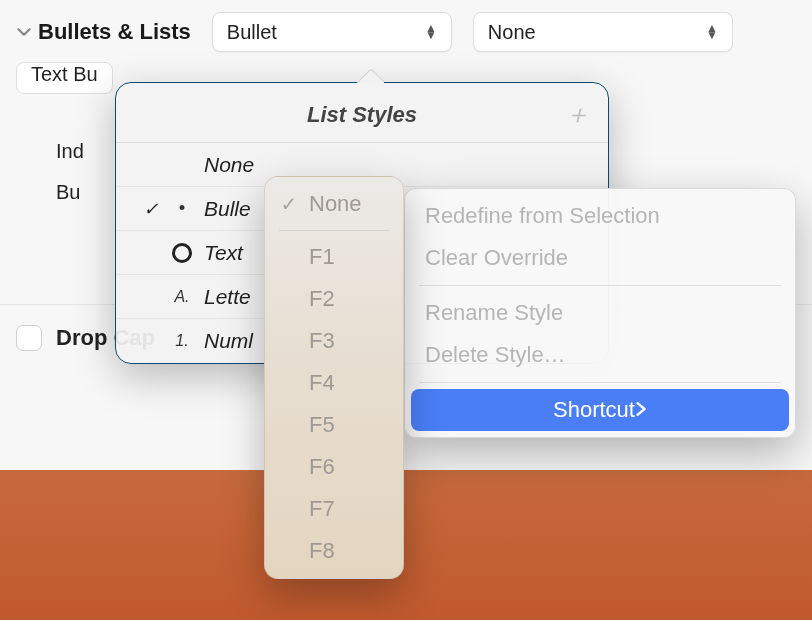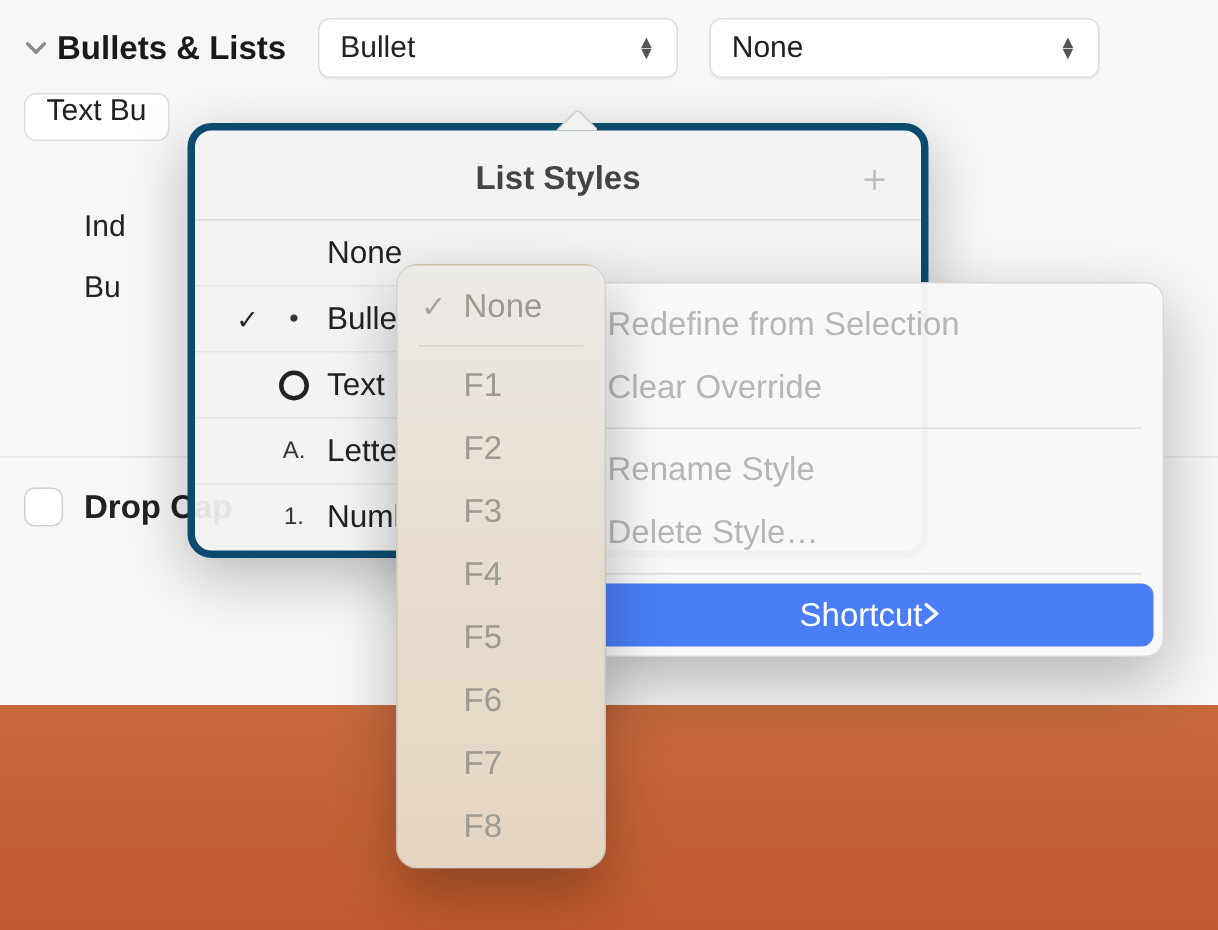--- a/index.html
+++ b/index.html
@@ -117,27 +117,28 @@
   .dropcap-label {
     font-size: 22px;
     font-weight: 600;
     color: #222;
   }
 
   
   .popover {
     position: absolute;
     top: 82px;
-    left: 125px;
+    left: 115px;
     width: 494px;
     background: #f2f2f2ee;
-    border: 5px solid #0c4a6e;
+    border: 1px solid #0c4a6e;
     border-radius: 16px;
     box-shadow: 0 12px 40px rgba(0,0,0,0.25);
     z-index: 5;
+    font-style: italic;
   }
   .popover .pointer {
     position: absolute;
     top: -14px;
     left: 240px;
     width: 28px;
     height: 14px;
     overflow: hidden;
   }
   .popover .pointer::after {
@@ -205,21 +206,21 @@
   .marker.ring {
     width: 20px; height: 20px;
     border: 3px solid #222;
     border-radius: 50%;
   }
 
   
   .ctx {
     position: absolute;
     top: 188px;
-    left: 384px;
+    left: 404px;
     width: 392px;
     background: rgba(248,248,248,0.97);
     border: 1px solid rgba(0,0,0,0.12);
     border-radius: 12px;
     box-shadow: 0 16px 44px rgba(0,0,0,0.28);
     padding: 6px;
     z-index: 10;
   }
   .ctx-item {
     height: 42px;

